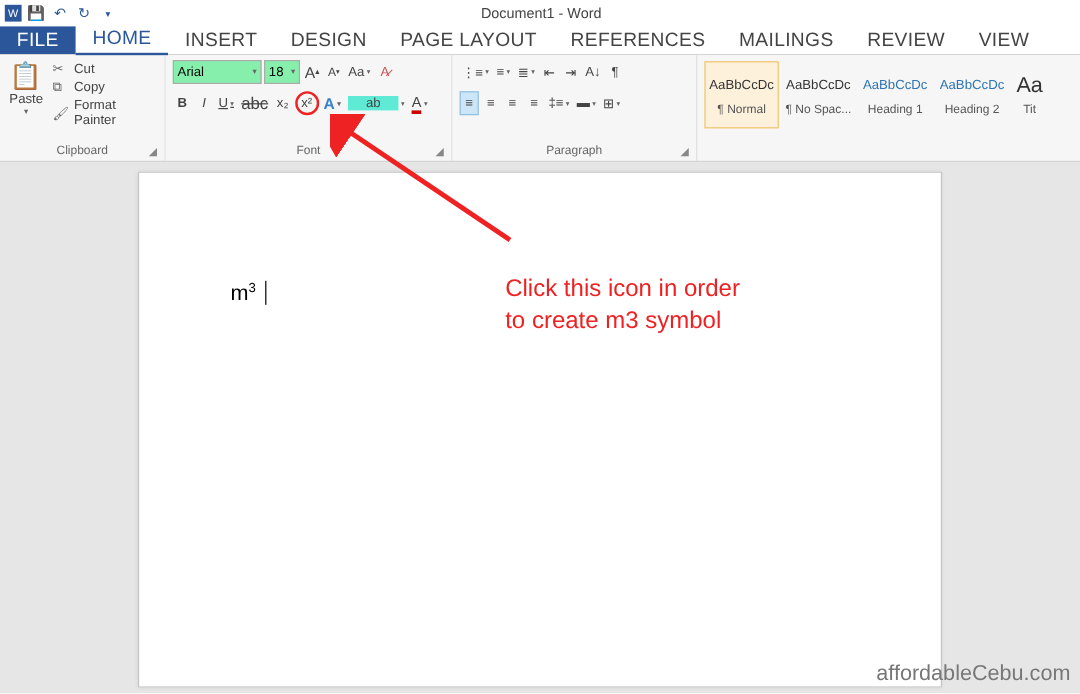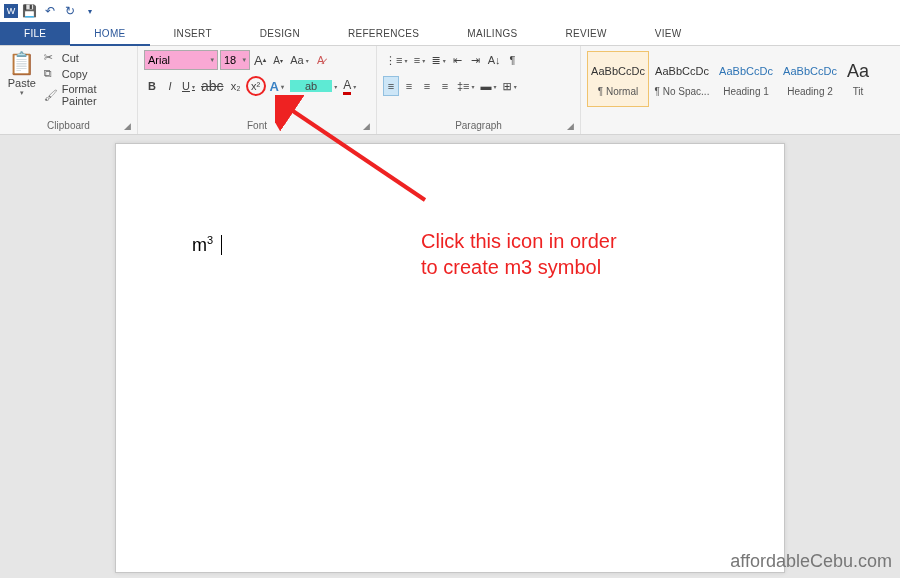--- a/index.html
+++ b/index.html
@@ -6,21 +6,21 @@
   body { font-family: "Segoe UI", Tahoma, sans-serif; font-size: 11px; background: #fff; width: 900px; height: 578px; overflow: hidden; position: relative; }
   
   
   .titlebar { height: 22px; background: #fff; display: flex; align-items: center; }
   .qat { display: flex; align-items: center; gap: 4px; padding: 0 4px; }
   .qat-icon { width: 16px; height: 16px; display: flex; align-items: center; justify-content: center; font-size: 12px; color: #2b579a; cursor: pointer; }
   .doc-title { flex: 1; text-align: center; font-size: 12px; color: #444; }
   
   
   .tabs { height: 24px; background: #fff; display: flex; align-items: stretch; border-bottom: 1px solid #d4d4d4; }
-  .tab { padding: 0 24px; display: flex; align-items: center; font-size: 10px; color: #444; letter-spacing: 0.3px; cursor: pointer; }
+  .tab { padding: 0 14px; display: flex; align-items: center; font-size: 16px; color: #444; letter-spacing: 0.3px; cursor: pointer; }
   .tab-file { background: #2b579a; color: #fff; }
   .tab-active { color: #2b579a; border-bottom: 2px solid #2b579a; margin-bottom: -1px; }
   
   
   .ribbon { height: 89px; background: #f6f6f6; display: flex; border-bottom: 1px solid #d4d4d4; }
   .group { border-right: 1px solid #e1e1e1; padding: 3px 4px 0; display: flex; flex-direction: column; position: relative; }
   .group-body { flex: 1; display: flex; }
   .group-label { text-align: center; font-size: 10px; color: #666; padding: 2px 0 3px; position: relative; }
   .group-launcher { position: absolute; right: 3px; bottom: 3px; width: 10px; height: 10px; font-size: 9px; color: #888; }
   
@@ -29,21 +29,21 @@
   .paste-icon { font-size: 22px; }
   .paste-label { font-size: 11px; color: #444; }
   .clipboard-right { display: flex; flex-direction: column; gap: 3px; padding: 2px 4px; }
   .clip-row { display: flex; align-items: center; gap: 4px; font-size: 11px; color: #444; cursor: pointer; }
   .clip-icon { width: 14px; font-size: 11px; color: #666; }
   
   
   .font-group-body { flex-direction: column; width: 230px; }
   .font-row { display: flex; align-items: center; gap: 2px; padding: 1px 2px; }
   .font-row.top { margin-bottom: 4px; }
-  .font-combo { border: 1px solid #ababab; height: 20px; background: #f9a8d4; display: flex; align-items: center; padding: 0 3px; font-size: 11px; }
+  .font-combo { border: 1px solid #ababab; height: 20px; background: #86efac; display: flex; align-items: center; padding: 0 3px; font-size: 11px; }
   .font-name { width: 74px; justify-content: space-between; }
   .font-size { width: 30px; justify-content: space-between; }
   .combo-arrow { font-size: 7px; color: #666; }
   .ribbon-btn { min-width: 16px; height: 20px; display: flex; align-items: center; justify-content: center; font-size: 11px; color: #444; cursor: pointer; padding: 0 2px; position: relative; }
   .ribbon-btn.w-arrow::after { content: "▾"; font-size: 6px; color: #666; margin-left: 2px; }
   .ribbon-btn.active { background: #cde6f7; border: 1px solid #92c0e0; }
   .superscript-btn { border: 2px solid #e22; border-radius: 50%; width: 20px; height: 20px; }
   
   
   .para-group-body { flex-direction: column; width: 195px; }
@@ -74,28 +74,30 @@
 <body>
 
 <div class="titlebar">
   <div class="qat">
     <div class="qat-icon" style="background:#2b579a;color:#fff;font-size:9px;width:14px;height:14px;line-height:14px;text-align:center;">W</div>
     <div class="qat-icon">💾</div>
     <div class="qat-icon">↶</div>
     <div class="qat-icon">↻</div>
     <div class="qat-icon" style="font-size:8px;">▾</div>
   </div>
+  <div class="doc-title">Document1 - Word</div>
   <div style="width:100px;"></div>
 </div>
 
 <div class="tabs">
   <div class="tab tab-file">FILE</div>
   <div class="tab tab-active">HOME</div>
   <div class="tab">INSERT</div>
   <div class="tab">DESIGN</div>
+  <div class="tab">PAGE LAYOUT</div>
   <div class="tab">REFERENCES</div>
   <div class="tab">MAILINGS</div>
   <div class="tab">REVIEW</div>
   <div class="tab">VIEW</div>
 </div>
 
 <div class="ribbon">
 
   <div class="group" style="width:138px;">
     <div class="group-body">

